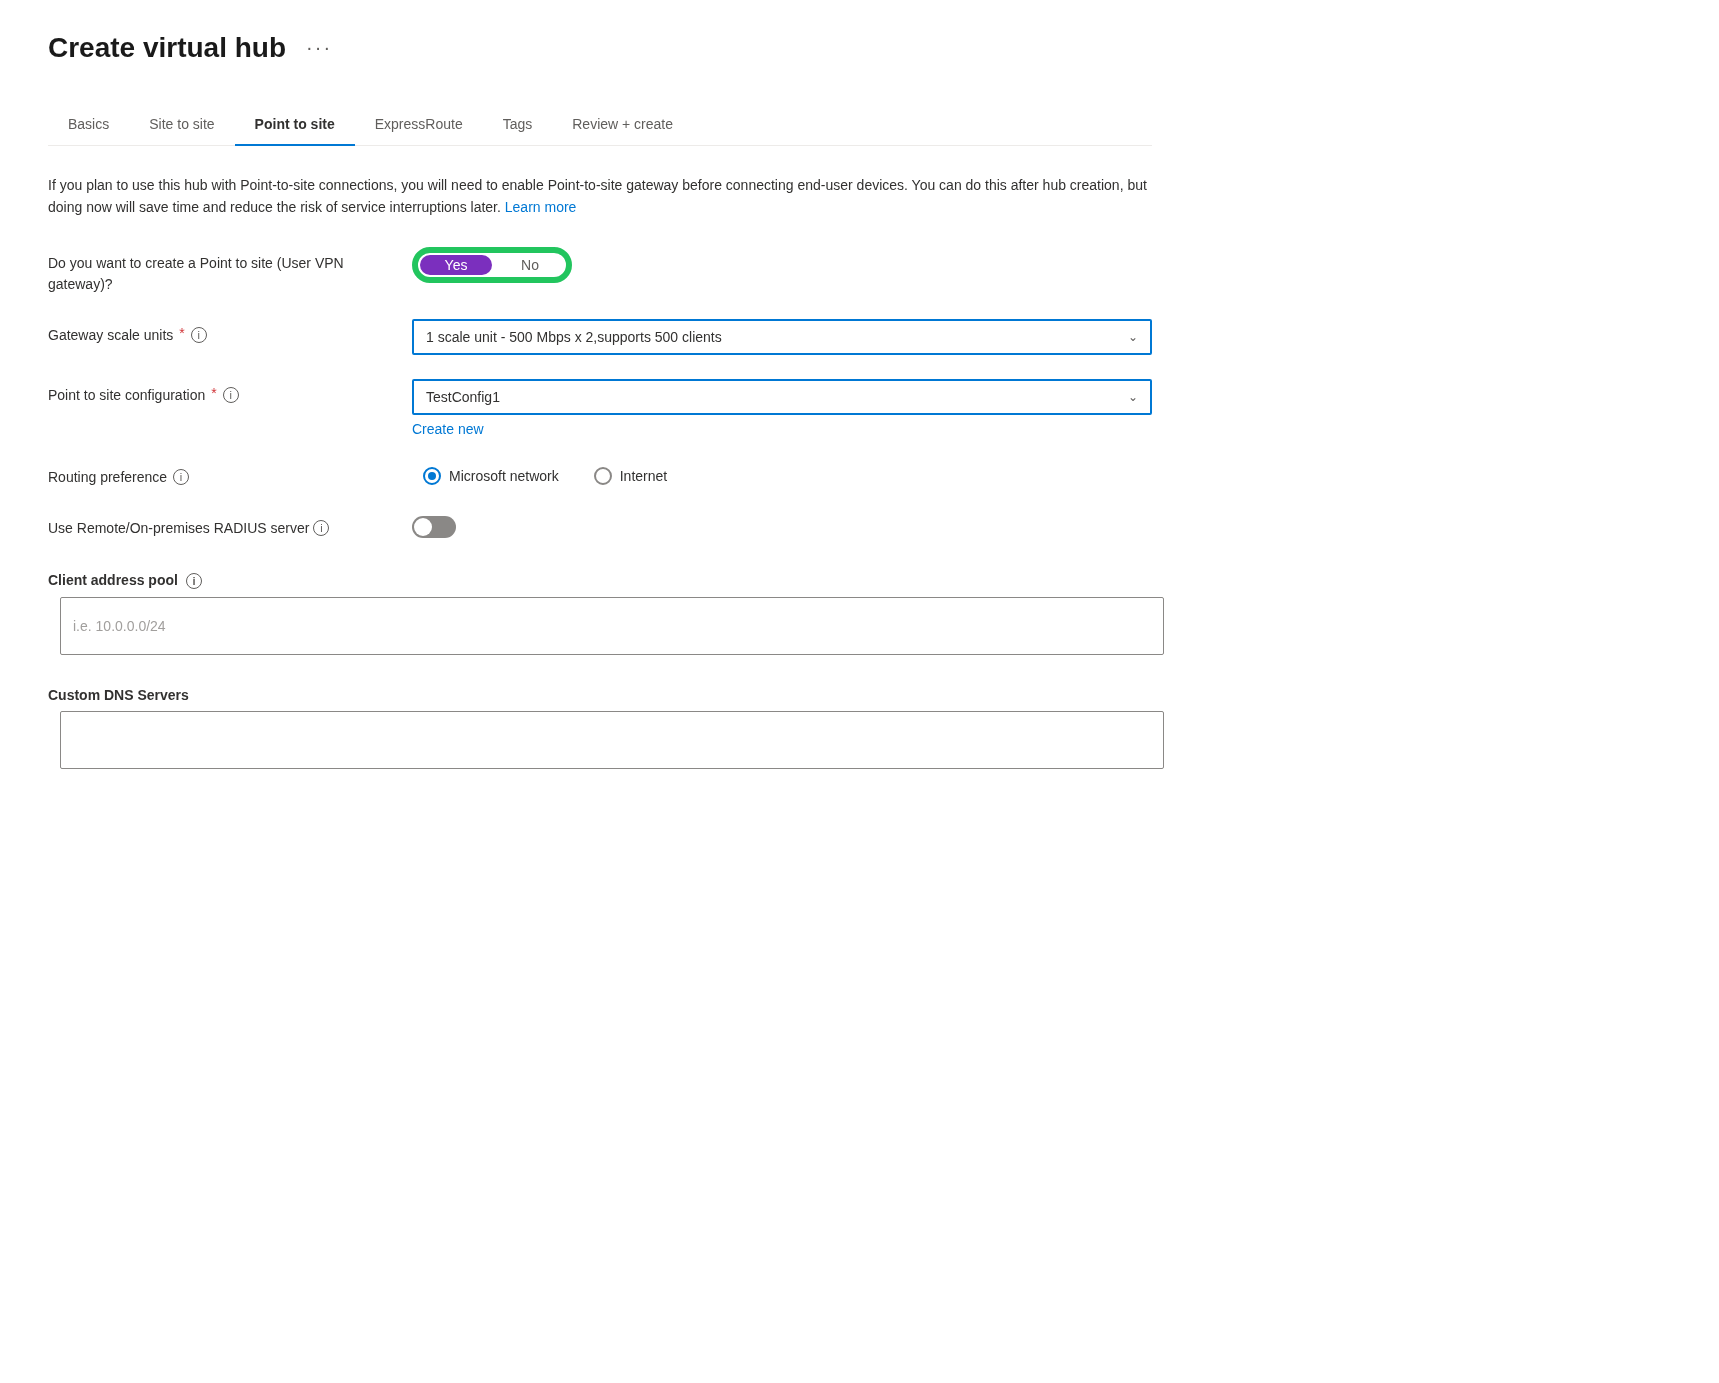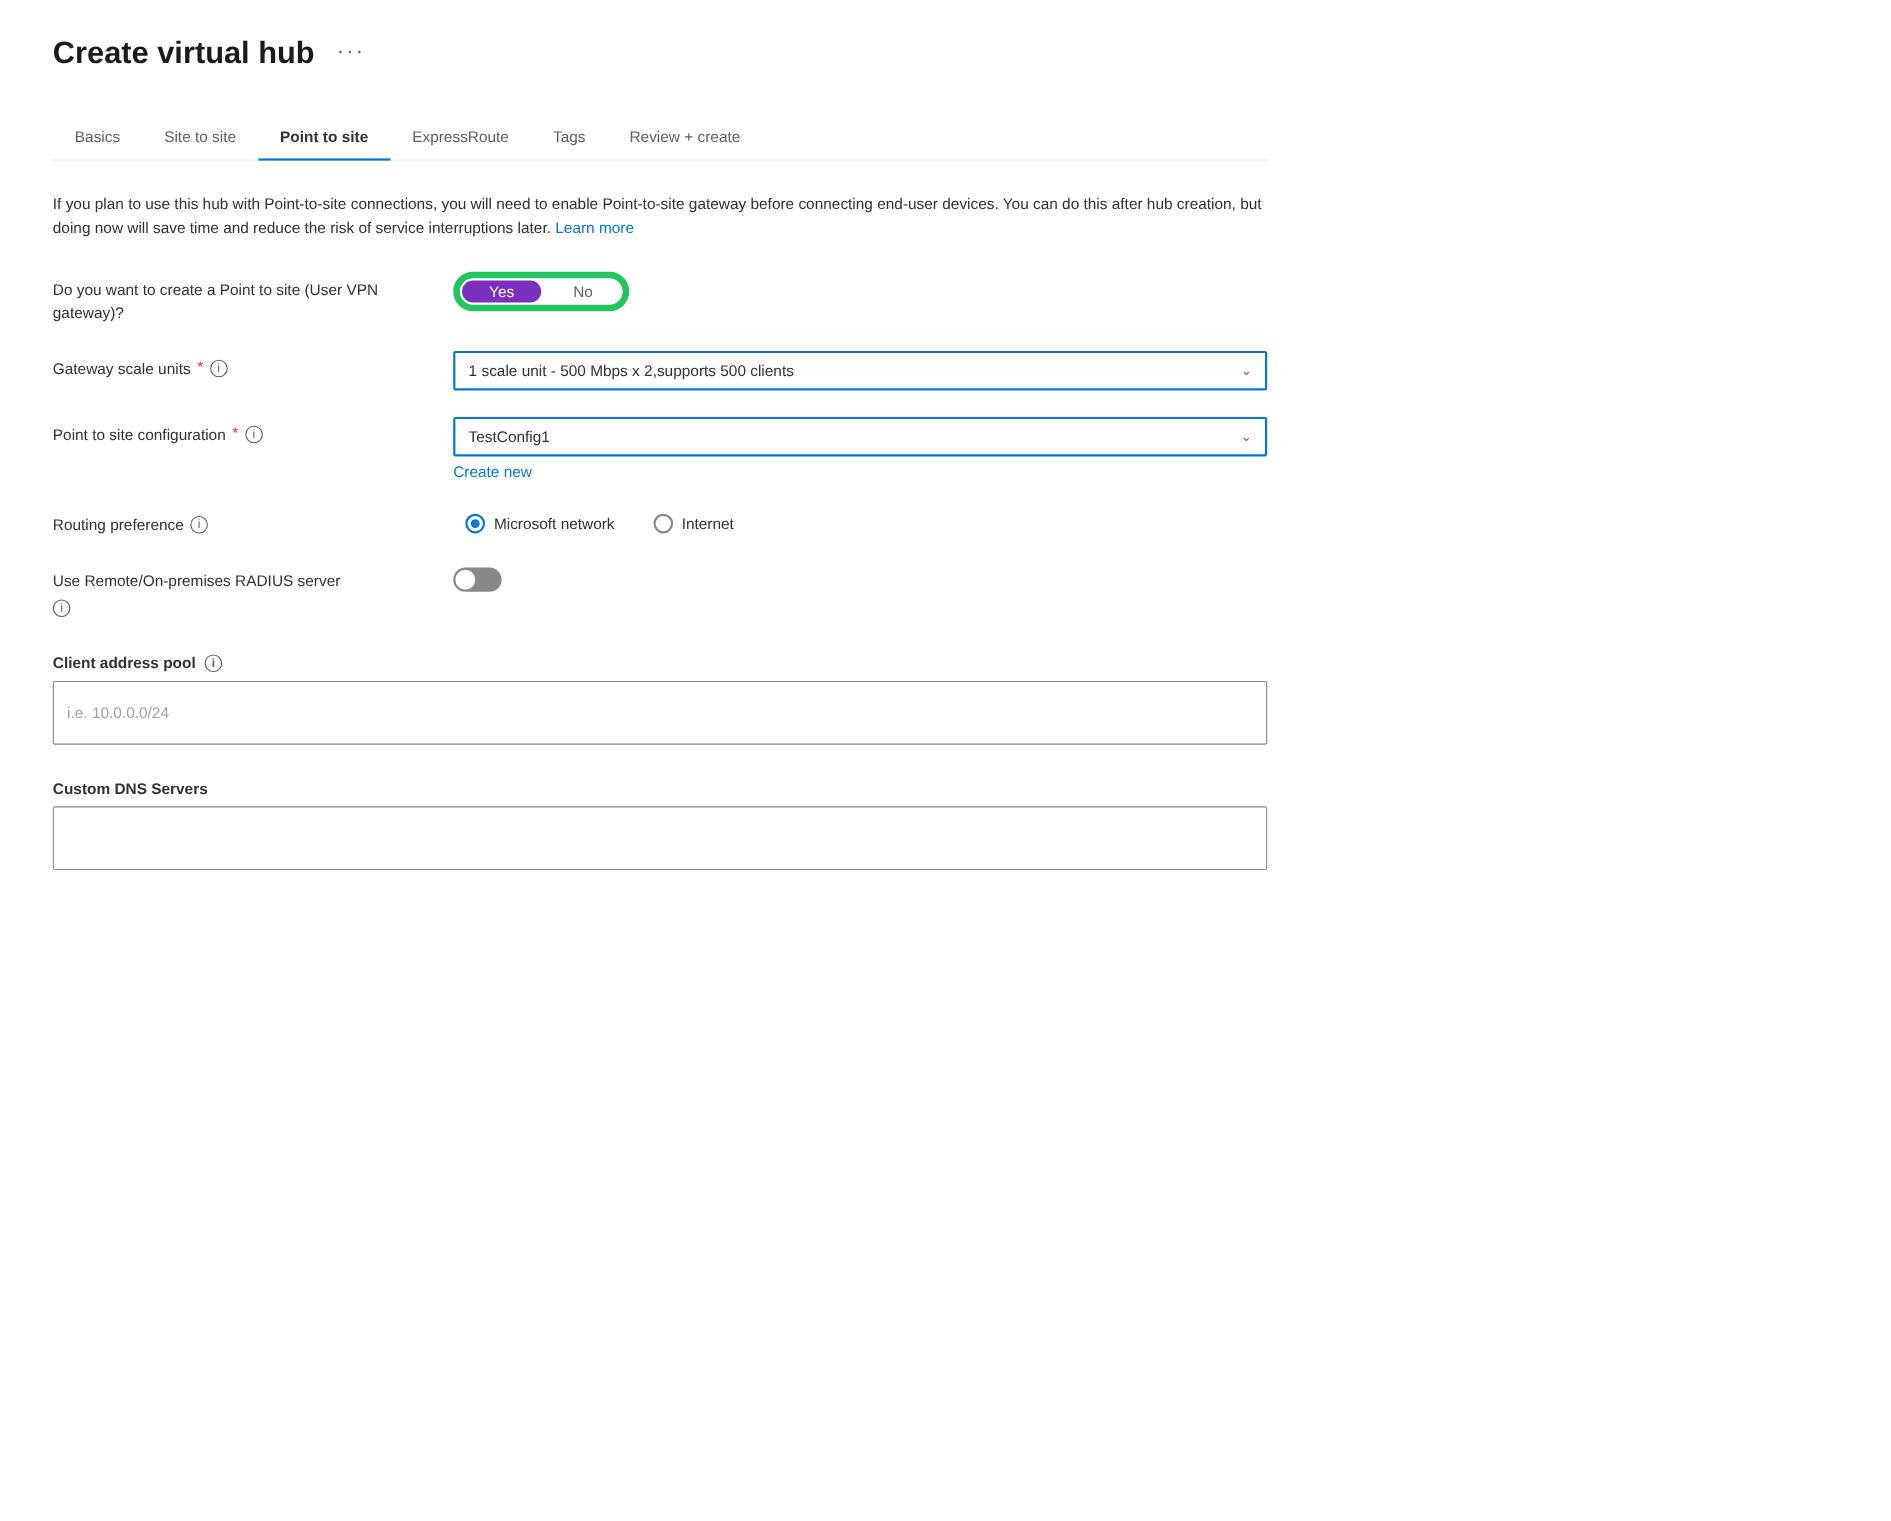--- a/index.html
+++ b/index.html
@@ -289,20 +289,21 @@
     
     .text-input {
       width: 100%;
       border: 1px solid #8a8886;
       border-radius: 2px;
       padding: 20px 12px;
       font-size: 14px;
       color: #a19f9d;
       min-height: 36px;
       outline: none;
+      margin-left: 12px;
     }
 
     .text-input::placeholder {
       color: #a19f9d;
     }
 
     .full-width-section {
       margin-top: 8px;
     }
   </style>
@@ -384,21 +385,21 @@
         </label>
         <label class="radio-option">
           <div class="radio-circle unselected"></div>
           <span class="radio-label">Internet</span>
         </label>
       </div>
     </div>
   </div>
 
   <div class="form-row" style="align-items: flex-start;">
-    <div class="form-label" style="flex-direction: column; gap: 4px;">
+    <div class="form-label" style="flex-direction: row; gap: 4px;">
       <span class="form-label-text">Use Remote/On-premises RADIUS server</span>
       <span class="info-icon">i</span>
     </div>
     <div class="form-control" style="padding-top: 4px;">
       <div class="toggle-switch">
         <div class="switch-track">
           <div class="switch-knob"></div>
         </div>
       </div>
     </div>

